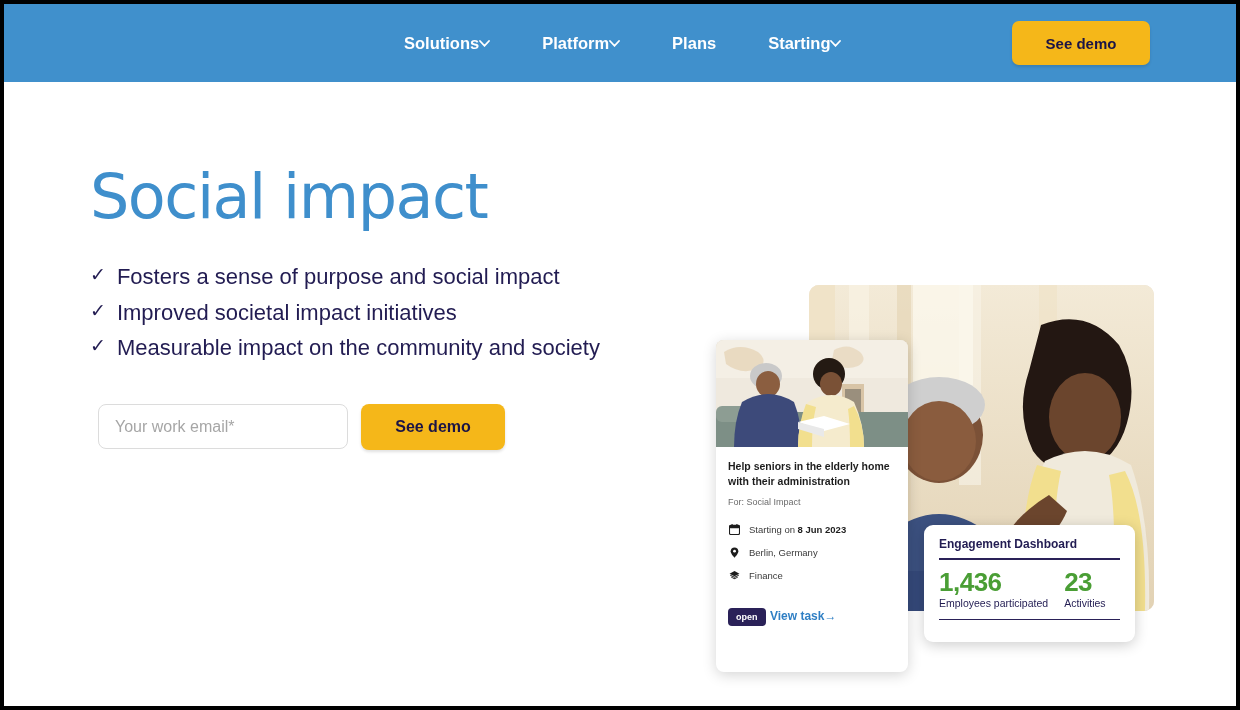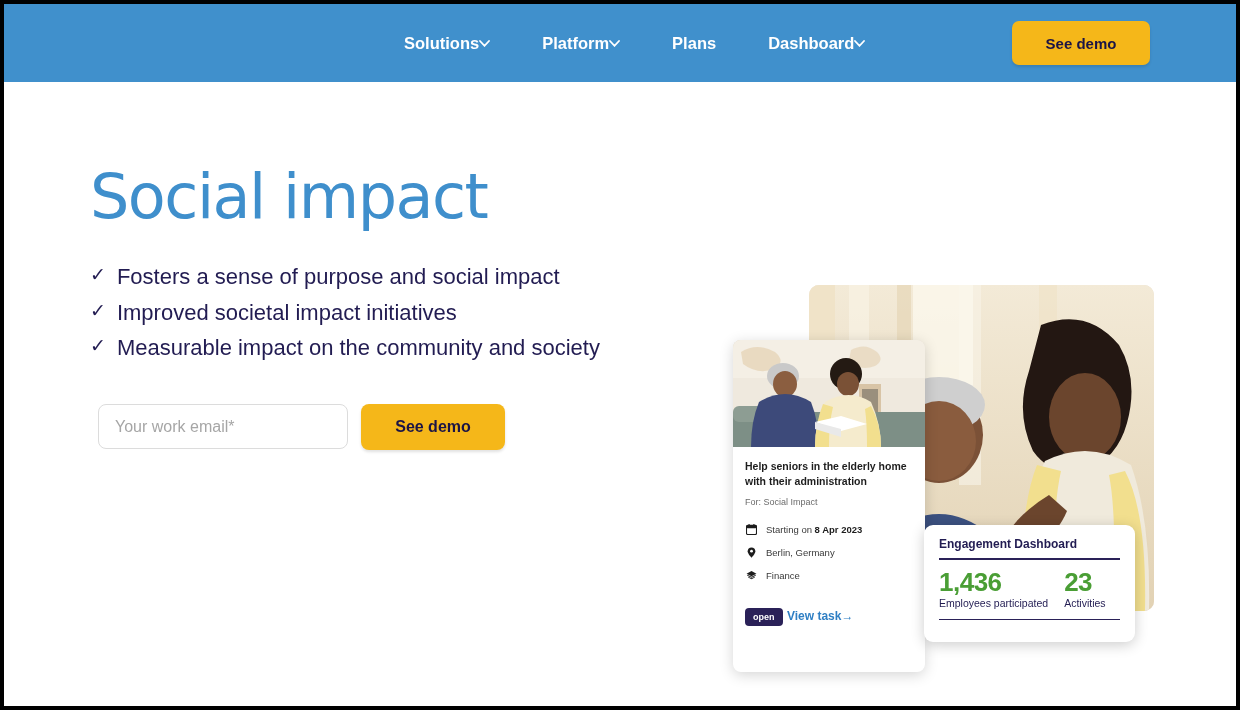--- a/index.html
+++ b/index.html
@@ -184,21 +184,21 @@
     width: 345px; height: 326px;
     border-radius: 10px;
     overflow: hidden;
     background: #e8ddcd;
   }
   .photo-big svg { display: block; width: 100%; height: 100%; }
 
   
   .task-card {
     position: absolute;
-    left: 29px; top: 138px;
+    left: 12px; top: 138px;
     width: 192px; height: 332px;
     background: #ffffff;
     border-radius: 8px;
     box-shadow: 0 3px 14px rgba(0,0,0,0.17);
     overflow: hidden;
     z-index: 3;
   }
   .task-thumb {
     width: 100%; height: 107px;
     overflow: hidden;
@@ -319,21 +319,21 @@
         <span class="chev">
           <svg viewBox="0 0 11 7">
               <path d="M1 1 L5.5 5.8 L10 1" stroke="#ffffff" stroke-width="1.8" fill="none" stroke-linecap="round"></path>
             </svg>
         </span>
       </div>
       <div class="nav-item">
         <span>Plans</span>
       </div>
       <div class="nav-item">
-        <span>Dashboard</span>
+        <span>Starting</span>
         <span class="chev">
           <svg viewBox="0 0 11 7">
               <path d="M1 1 L5.5 5.8 L10 1" stroke="#ffffff" stroke-width="1.8" fill="none" stroke-linecap="round"></path>
             </svg>
         </span>
       </div>
     </nav>
 
     <button class="demo-btn-top">See demo</button>
   </div>
@@ -433,21 +433,21 @@
 
           <div class="meta-row">
             <span class="meta-icon">
               <svg width="11" height="11" viewBox="0 0 12 12">
                 <rect x="0.5" y="1.5" width="11" height="10" rx="1.5" fill="none" stroke="#1d1d1d" stroke-width="1.3"></rect>
                 <rect x="0.5" y="1.5" width="11" height="3" rx="1.3" fill="#1d1d1d"></rect>
                 <rect x="2.6" y="0" width="1.5" height="3" rx="0.7" fill="#1d1d1d"></rect>
                 <rect x="7.9" y="0" width="1.5" height="3" rx="0.7" fill="#1d1d1d"></rect>
               </svg>
             </span>
-            <span><span>Starting on </span><b>8 Apr 2023</b></span>
+            <span><span>Starting on </span><b>8 Jun 2023</b></span>
           </div>
 
           <div class="meta-row">
             <span class="meta-icon">
               <svg width="11" height="11" viewBox="0 0 12 12">
                 <path d="M6 0.6 C3.5 0.6 1.8 2.4 1.8 4.6 C1.8 7.4 6 11.6 6 11.6 C6 11.6 10.2 7.4 10.2 4.6 C10.2 2.4 8.5 0.6 6 0.6 Z" fill="#1d1d1d"></path>
                 <circle cx="6" cy="4.6" r="1.5" fill="#ffffff"></circle>
               </svg>
             </span>
             <span>Berlin, Germany</span>

